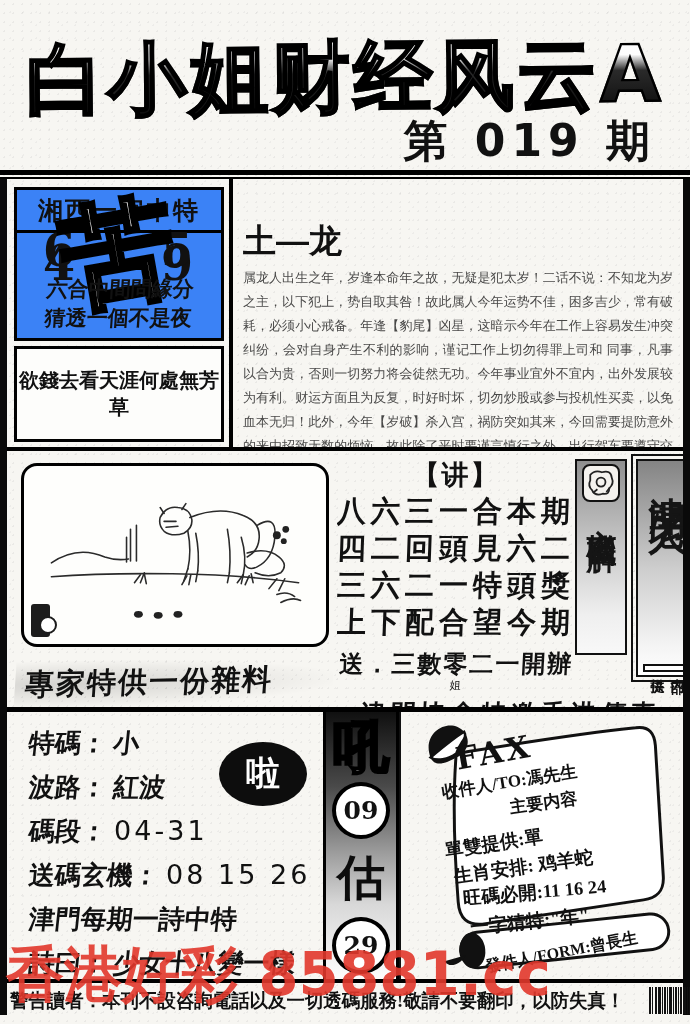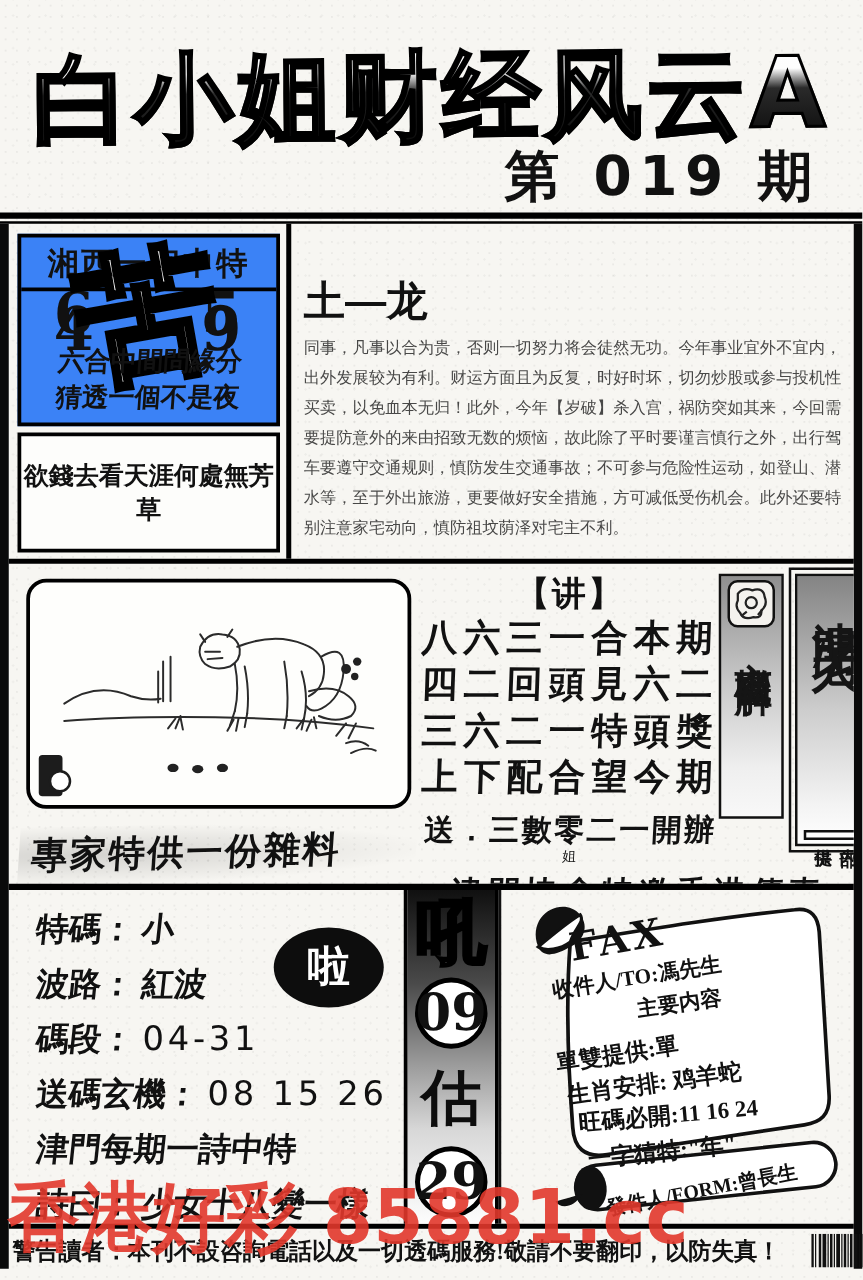--- a/index.html
+++ b/index.html
@@ -127,21 +127,21 @@
     display:flex; flex-direction:column; align-items:center; padding-top:6px;
   }
   .roar-char { font-size:56px; font-weight:900; color:#fff; font-family:"Liberation Serif", serif; line-height:1.05;
                text-shadow:0 0 2px #000, 0 0 2px #000; }
   @supports (-webkit-text-stroke: 1px black) {
     .roar-char { -webkit-text-stroke:2.5px #000; text-shadow:none; }
   }
   .circle-num {
     width:58px; height:58px; border:4px solid #000; border-radius:50%;
     background:#fff; display:flex; align-items:center; justify-content:center;
-    font-size:41px; font-weight:800; font-family:"DejaVu Serif", serif; margin:5px 0;
+    font-size:25px; font-weight:800; font-family:"DejaVu Serif", serif; margin:5px 0;
   }
   .est-char { font-size:48px; font-weight:900; color:#0d0d0d; font-family:"Liberation Serif", serif; margin:2px 0; }
 
   .fax-col { flex:1; position:relative; border-left:2px solid #111; }
   .scroll-svg { position:absolute; inset:0; width:100%; height:100%; }
   .fax-text { position:absolute; left:40px; top:14px; width:215px; transform:rotate(-7deg); text-align:center; }
   .fax-title { font-size:31px; font-weight:900; letter-spacing:3px; text-align:left; padding-left:26px; transform:rotate(-3deg); font-family:"DejaVu Serif", serif; }
   .fax-line { font-size:17px; font-weight:800; margin-top:3px; font-family:"Liberation Serif", serif; white-space:nowrap; }
   .fax-line.t1 { text-align:left; padding-left:8px; transform:rotate(-2deg); }
   .fax-line.t2 { transform:rotate(-1deg); }
@@ -192,20 +192,21 @@
         </div>
       </div>
       <div class="money-box">欲錢去看天涯何處無芳草</div>
     </div>
 
     <div class="right-col">
       <div class="zodiac-header">
         <span class="zh-elem">土—龙</span>
       </div>
       <div class="zodiac-body">
+        <span>属龙人出生之年，岁逢本命年之故，无疑是犯太岁！二话不说：不知龙为岁之主，以下犯上，势自取其咎！故此属人今年运势不佳，困多吉少，常有破耗，必须小心戒备。年逢【豹尾】凶星，这暗示今年在工作上容易发生冲突纠纷，会对自身产生不利的影响，谨记工作上切勿得罪上司和</span>
         <span>同事，凡事以合为贵，否则一切努力将会徒然无功。今年事业宜外不宜内，出外发展较为有利。财运方面且为反复，时好时坏，切勿炒股或参与投机性买卖，以免血本无归！此外，今年【岁破】杀入宫，祸防突如其来，今回需要提防意外的来由招致无数的烦恼，故此除了平时要谨言慎行之外，出行驾车要遵守交通规则，慎防发生交通事故；不可参与危险性运动，如登山、潜水等，至于外出旅游，更要做好安全措施，方可减低受伤机会。此外还要特别注意家宅动向，慎防祖坟荫泽对宅主不利。</span>
       </div>
     </div>
   </div>
 
   <div class="sec-mid">
     <div class="mid-left">
       <div class="pic-box">
         <svg viewBox="0 0 266 180" width="100%" height="100%">
           <path class="ln" d="M8,112 Q60,108 130,109 T258,118"></path>

